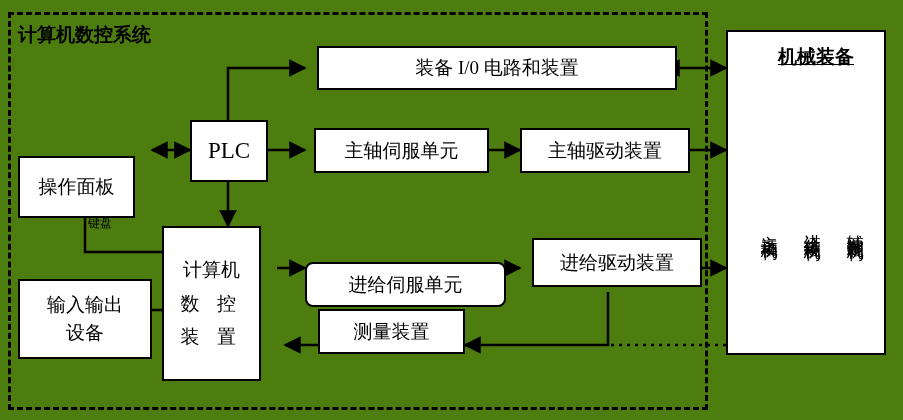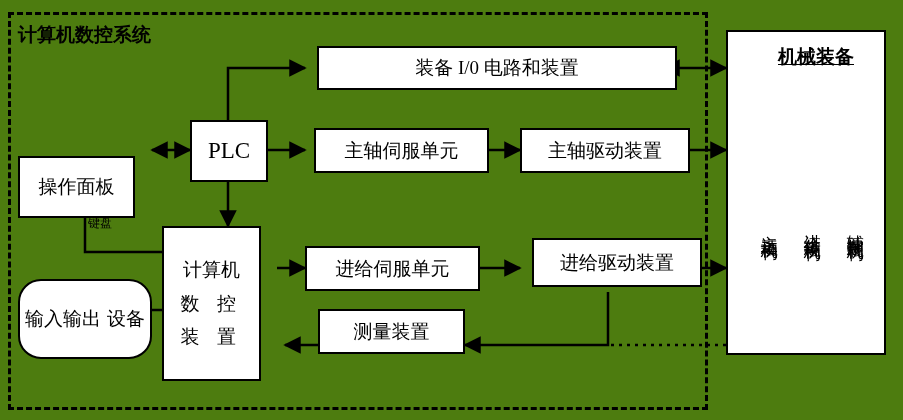--- a/index.html
+++ b/index.html
@@ -132,25 +132,25 @@
   <div class="box" style="left:314px; top:128px; width:175px; height:45px;">主轴伺服单元</div>
 
   <div class="box" style="left:520px; top:128px; width:170px; height:45px;text-align:right;">主轴驱动装置</div>
 
   <div class="box" style="left:162px; top:226px; width:99px; height:155px; flex-direction:column; justify-content:center; gap:12px;">
     <span>计算机</span>
     <span class="spaced">数  控</span>
     <span class="spaced">装  置</span>
   </div>
 
-  <div class="box" style="left:305px; top:246px; width:175px; height:45px;">进给伺服单元</div>
+  <div class="box" style="left:305px; top:262px; width:201px; height:45px;border-radius:8px;">进给伺服单元</div>
 
   <div class="box" style="left:520px; top:238px; width:170px; height:49px;margin-left:12px;">进给驱动装置</div>
 
-  <div class="box" style="left:18px; top:279px; width:134px; height:80px; flex-direction:row; gap:6px;border-radius:23px;">
+  <div class="box" style="left:18px; top:279px; width:134px; height:80px; flex-direction:column; gap:6px;">
     <span>输入输出</span>
     <span>设备</span>
   </div>
 
   <div class="box" style="left:318px; top:309px; width:147px; height:45px;">测量装置</div>
 
   <div class="box" style="left:726px; top:30px; width:160px; height:325px; display:block;">
     <div class="mech-title" style="left:0; top:14px; width:160px;padding-left:8px;">机械装备</div>
     <div class="vtext" style="left:118px; top:62px; height:265px;">辅助控制机构</div>
     <div class="vtext" style="left:75px; top:62px; height:265px;">进给传动机构</div>

